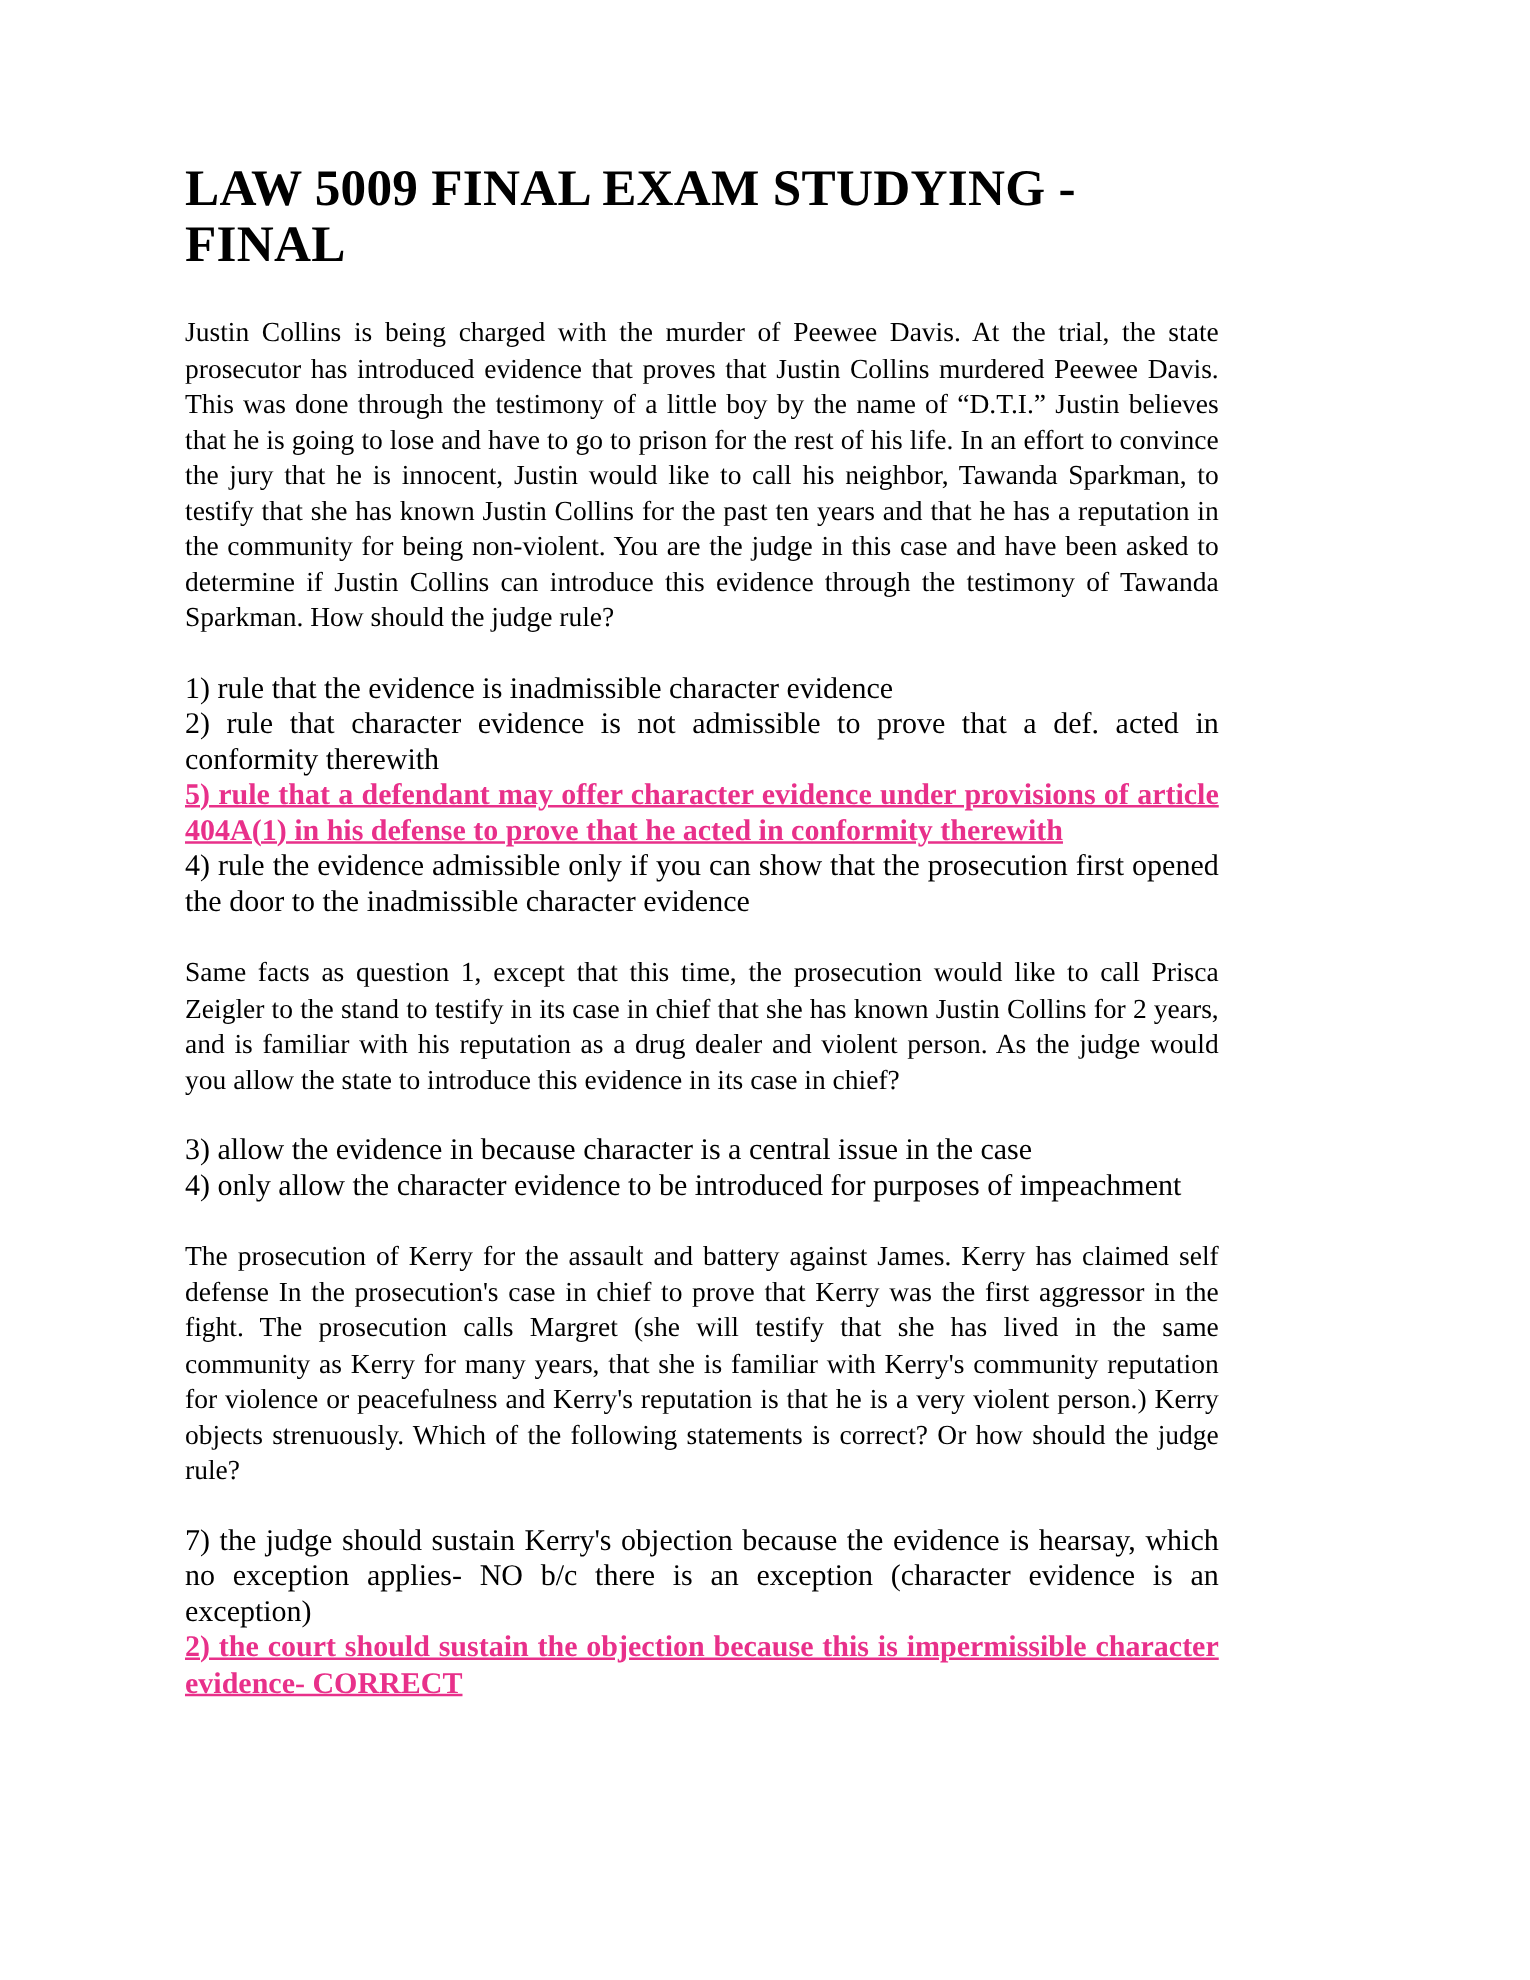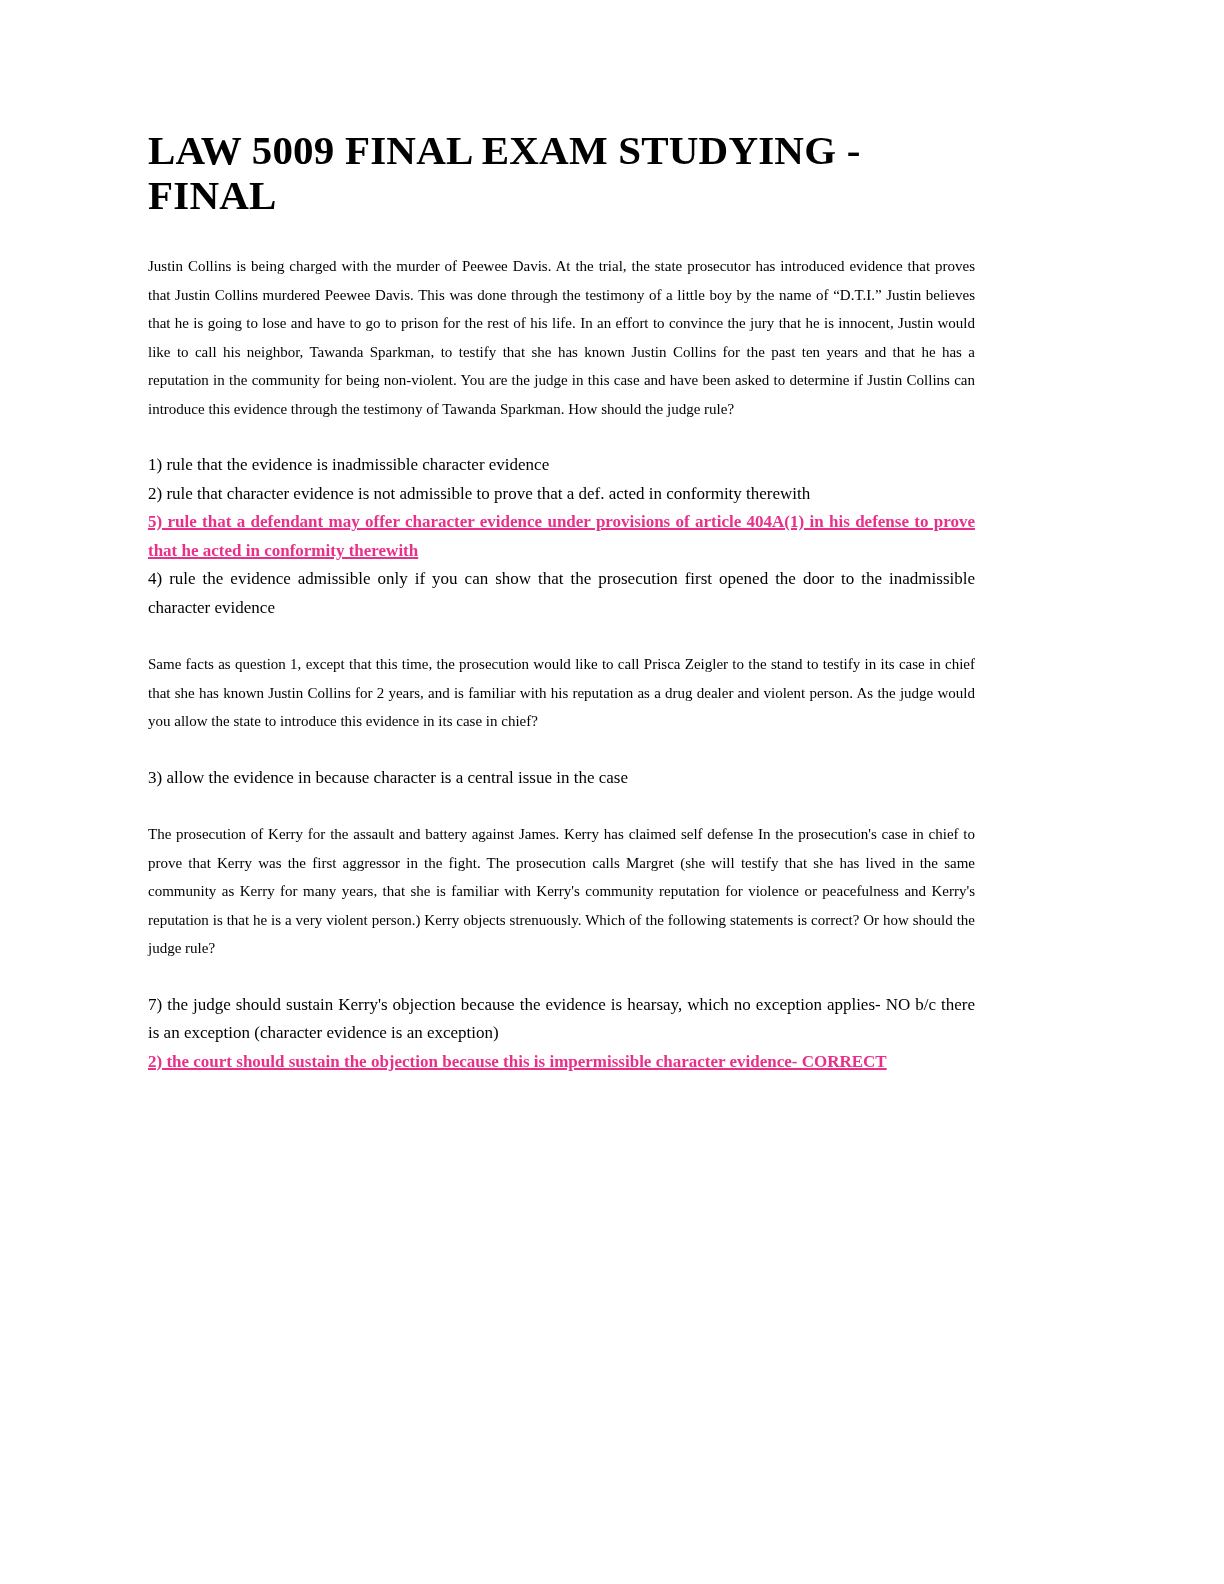--- a/index.html
+++ b/index.html
@@ -23,34 +23,34 @@
   .doc-title {
     font-family: "Liberation Serif", serif;
     font-weight: bold;
     font-size: 41px;
     line-height: 1.1;
     letter-spacing: 0.2px;
     margin: 0 0 34px 0;
     text-align: left;
   }
   .para {
-    font-size: 15px;
+    font-size: 22px;
     line-height: 28.5px;
     text-align: justify;
     margin: 0 0 0 0;
   }
   .para.justify {
     text-align: justify;
     text-justify: inter-word;
   }
   .block-gap {
     height: 28px;
   }
   .opt {
-    font-size: 17px;
+    font-size: 24px;
     line-height: 28.5px;
     text-align: left;
     margin: 0;
     font-family: Liberation Serif, serif;
   }
   .opt.justify {
     text-align: justify;
   }
   .highlight {
     color: #e8308a;
@@ -82,20 +82,21 @@
   </div>
 
   <div class="block-gap"></div>
 
   <p class="para justify">Same facts as question 1, except that this time, the prosecution would like to call Prisca Zeigler to the stand to testify in its case in chief that she has known Justin Collins for 2 years, and is familiar with his reputation as a drug dealer and violent person. As the judge would you allow the state to introduce this evidence in its case in chief?</p>
 
   <div class="block-gap"></div>
 
   <div class="opts-group">
     <p class="opt">3) allow the evidence in because character is a central issue in the case</p>
+    <p class="opt">4) only allow the character evidence to be introduced for purposes of impeachment</p>
   </div>
 
   <div class="block-gap"></div>
 
   <p class="para justify">The prosecution of Kerry for the assault and battery against James. Kerry has claimed self defense In the prosecution's case in chief to prove that Kerry was the first aggressor in the fight. The prosecution calls Margret (she will testify that she has lived in the same community as Kerry for many years, that she is familiar with Kerry's community reputation for violence or peacefulness and Kerry's reputation is that he is a very violent person.) Kerry objects strenuously. Which of the following statements is correct? Or how should the judge rule?</p>
 
   <div class="block-gap"></div>
 
   <div class="opts-group">
     <p class="opt justify">7) the judge should sustain Kerry's objection because the evidence is hearsay, which no exception applies- NO b/c there is an exception (character evidence is an exception)</p>

